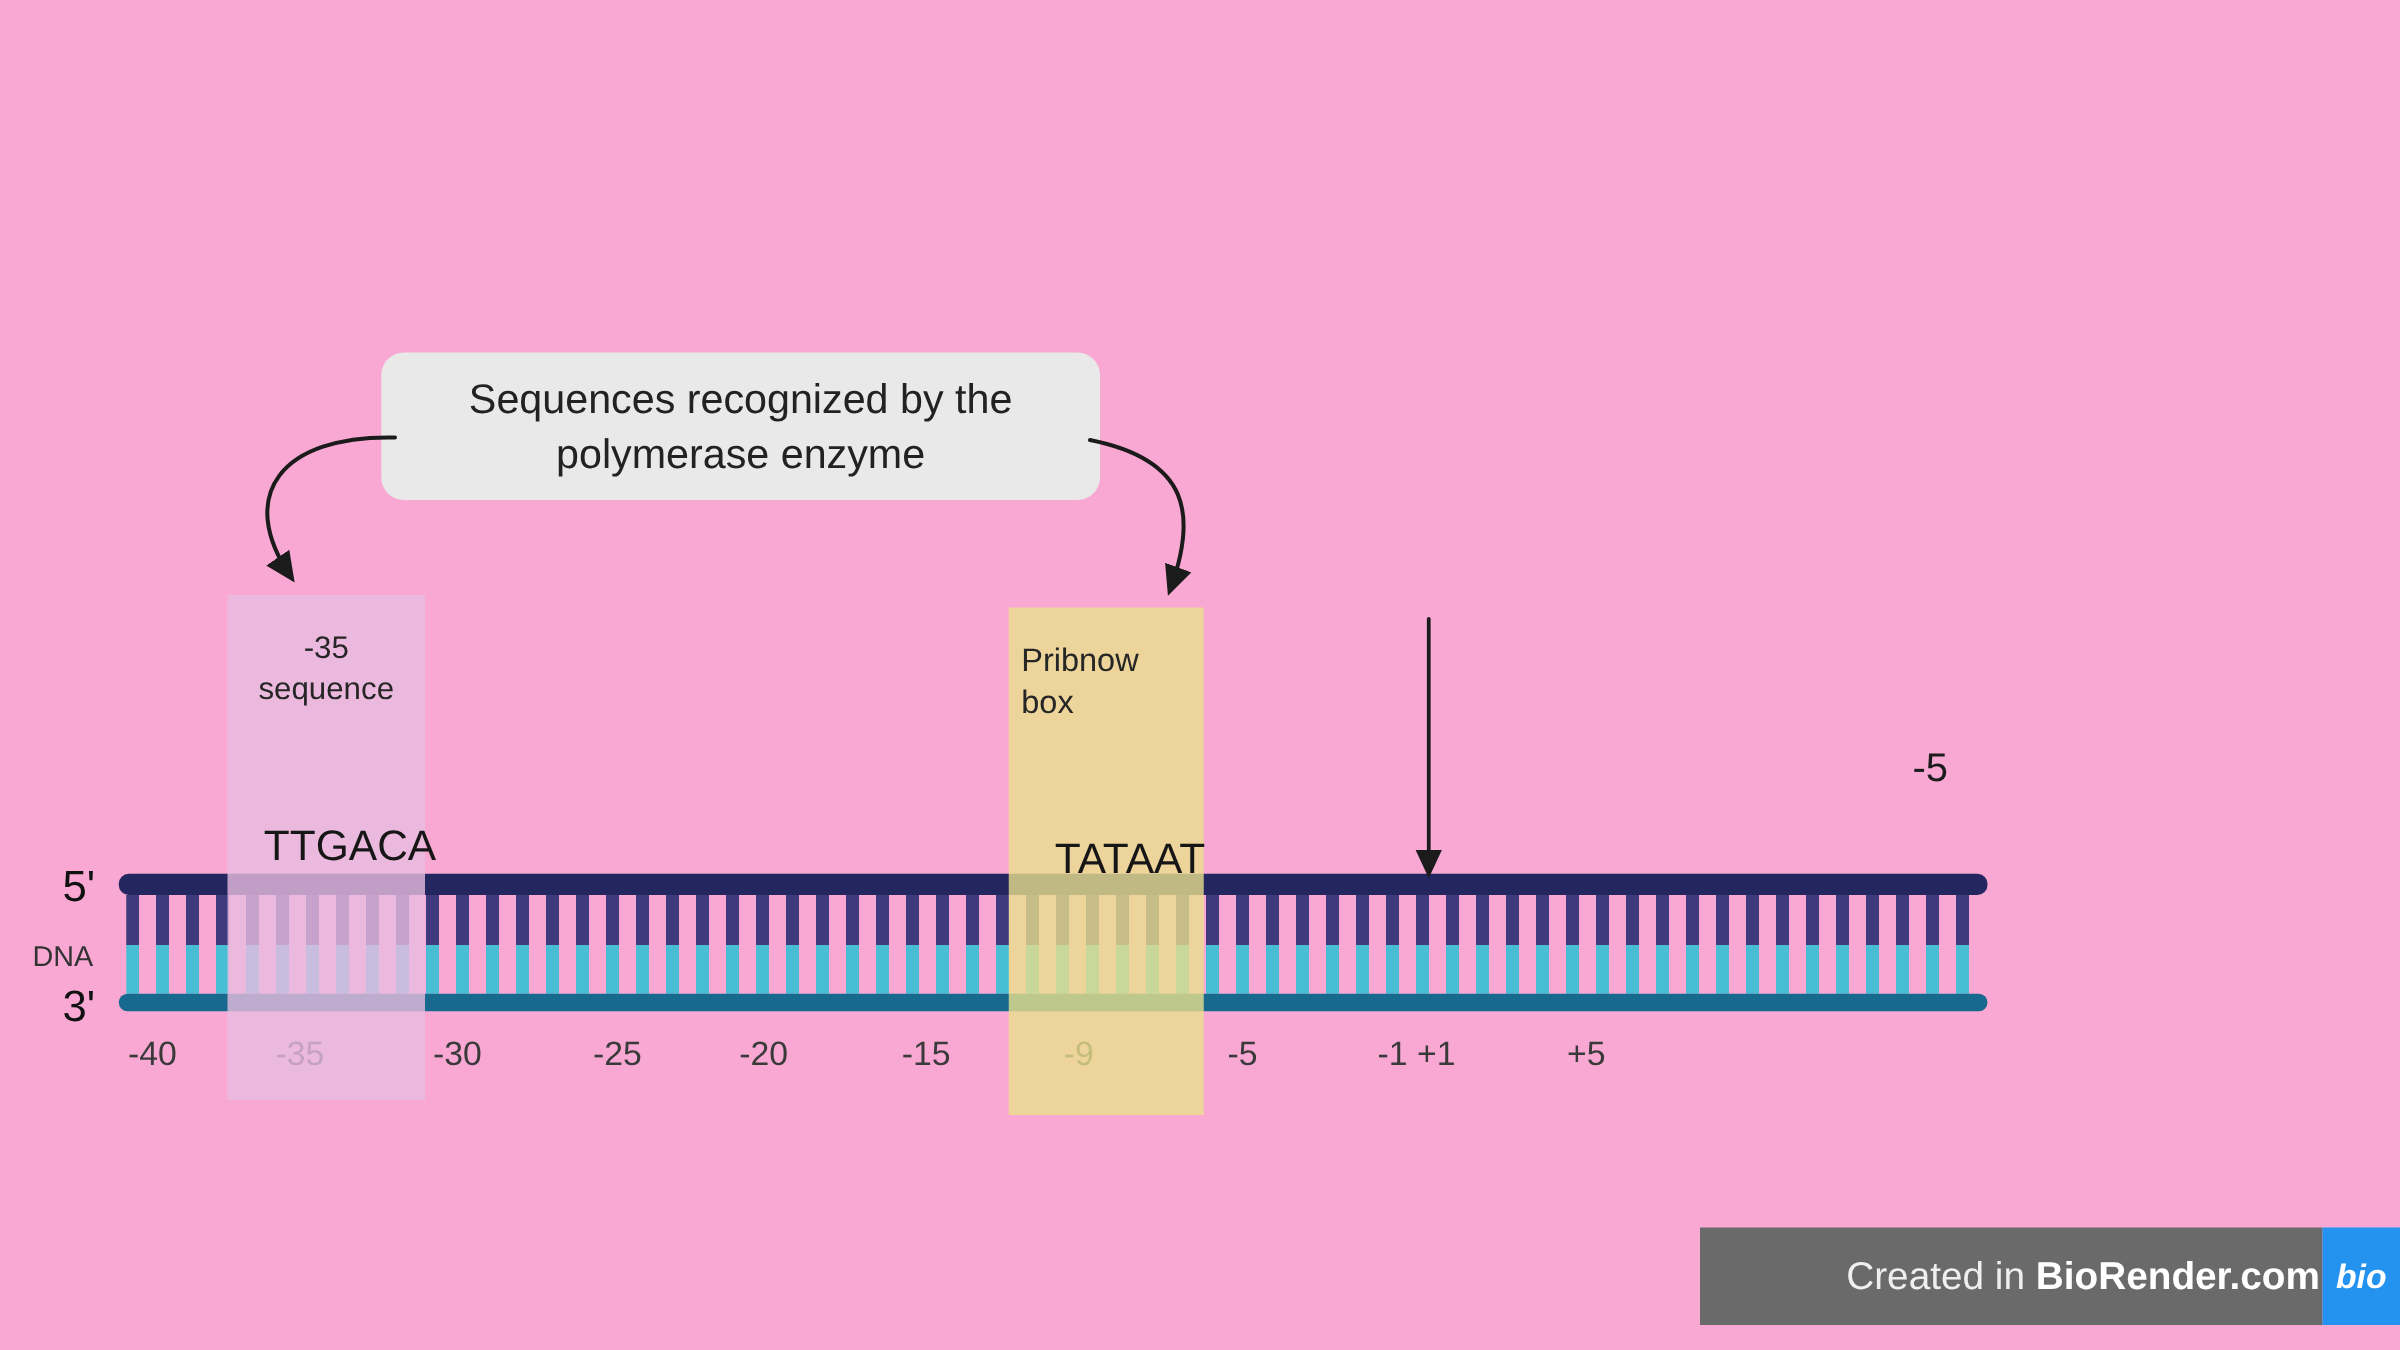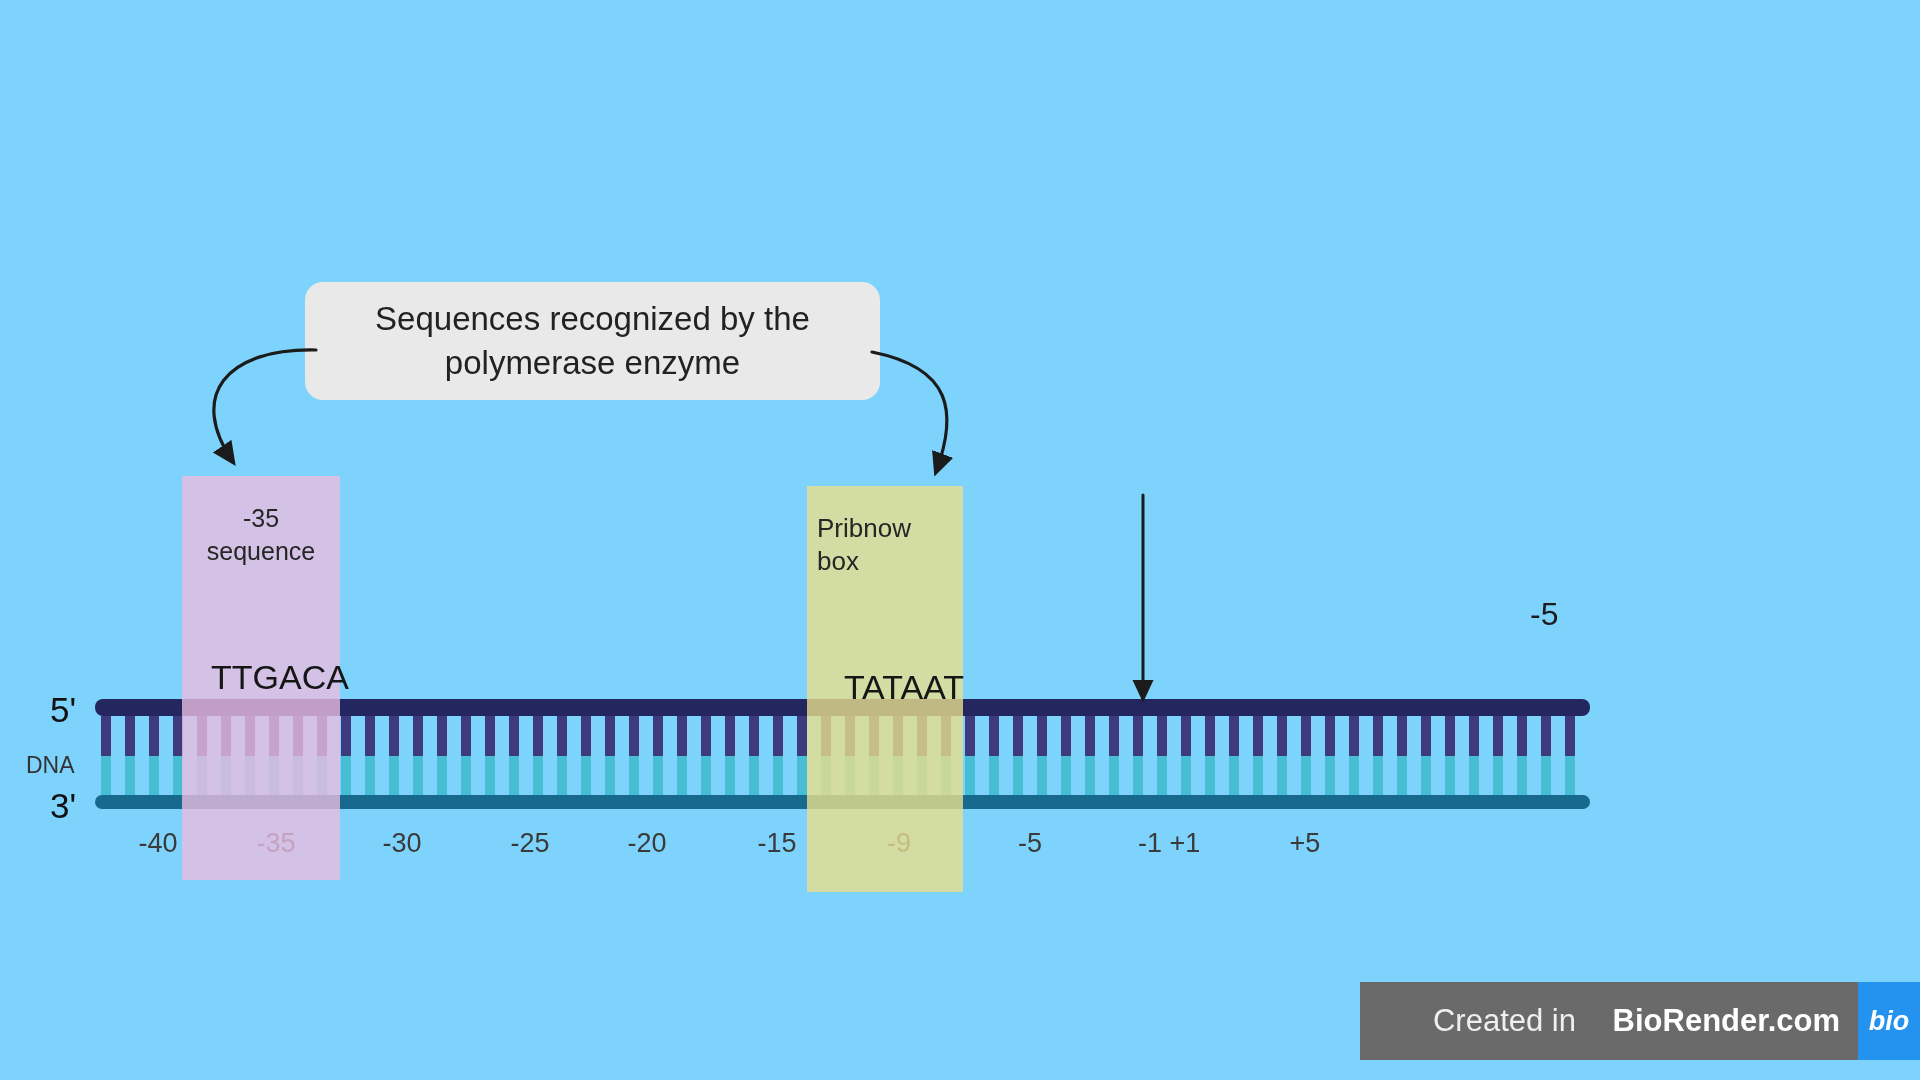--- a/index.html
+++ b/index.html
@@ -1,18 +1,18 @@
 <!DOCTYPE html>
 <html style="--pink: rgba(233,189,224,0.8); --yellow: rgba(233,222,140,0.8); --strand-top: #23265f; --strand-bottom: #176a8e; --rung-upper: #3e3a7d; --rung-lower: #47bed4; --badge-bg: #6a6a6a; --brand-blue: #2493ef; --ink: #1c1c1c; --callout-bg: #e9e9e9;"><head>
 <meta charset="utf-8">
 <style>
   html,body{margin:0;padding:0;background:#ffffff;}
   .canvas{
     position:relative;width:1920px;height:1080px;overflow:hidden;
-    background:#7dd3fc;color:var(--ink,#1c1c1c);
+    background:#f9a8d4;color:var(--ink,#1c1c1c);
     font-family:"Liberation Sans",sans-serif;
   }
   .abs{position:absolute;}
 
   
   .callout{
     left:305px;top:282px;width:575px;height:118px;
     background:var(--callout-bg,#e9e9e9);border-radius:18px;
     display:flex;align-items:center;justify-content:center;text-align:center;
   }
@@ -33,21 +33,21 @@
   .rungs.lower{top:57px;height:39px;
     background:repeating-linear-gradient(90deg,var(--rung-lower,#47bed4) 0 10px,transparent 10px 24px);}
 
   .prime{font-size:35px;color:#111;}
   .prime.five{left:50px;top:690px;}
   .prime.three{left:50px;top:786px;}
   .dna-word{left:26px;top:752px;font-size:23px;color:#333;}
 
   
   .ticks span{position:absolute;top:828px;transform:translateX(-50%);
-    font-size:27px;color:#3a3a3a;white-space:nowrap;margin-left:36px;}
+    font-size:27px;color:#3a3a3a;white-space:nowrap;}
 
   
   .hl{z-index:2;}
   .hl.pink{left:182px;top:476px;width:158px;height:404px;
     background:var(--pink,rgba(233,189,224,0.8));}
   .hl.yellow{left:807px;top:486px;width:156px;height:406px;
     background:var(--yellow,rgba(233,222,140,0.8));}
   .hl .title{position:absolute;top:26px;left:0;width:100%;color:#262626;}
   .hl.pink .title{text-align:center;font-size:25px;line-height:1.3;}
   .hl.yellow .title{text-align:left;padding-left:10px;box-sizing:border-box;font-size:26px;line-height:1.25;}
@@ -55,22 +55,22 @@
   .hl .seq{position:absolute;top:182px;left:0;width:100%;text-align:center;
     font-size:34px;color:#161616;padding-left:19px;}
 
   
   .arrow-layer{position:absolute;left:0;top:0;width:1920px;height:1080px;
     pointer-events:none;z-index:5;}
 
   
   .badge{left:1360px;top:982px;width:560px;height:78px;display:flex;z-index:6;}
   .badge .bar{flex:1;background:var(--badge-bg,#6a6a6a);display:flex;
-    align-items:center;justify-content:flex-end;padding-right:18px;
-    font-size:31px;color:#efefef;white-space:pre;gap:28px;}
+    align-items:center;justify-content:flex-end;padding-right:2px;
+    font-size:31px;color:#efefef;white-space:pre;}
   .badge .bar b{color:#ffffff;}
   .badge .logo{width:62px;background:var(--brand-blue,#2493ef);display:flex;
     align-items:center;justify-content:center;color:#fff;font-weight:700;
     font-size:27px;font-style:italic;}
 </style>
 </head>
 <body>
 
 <div class="canvas">
 

